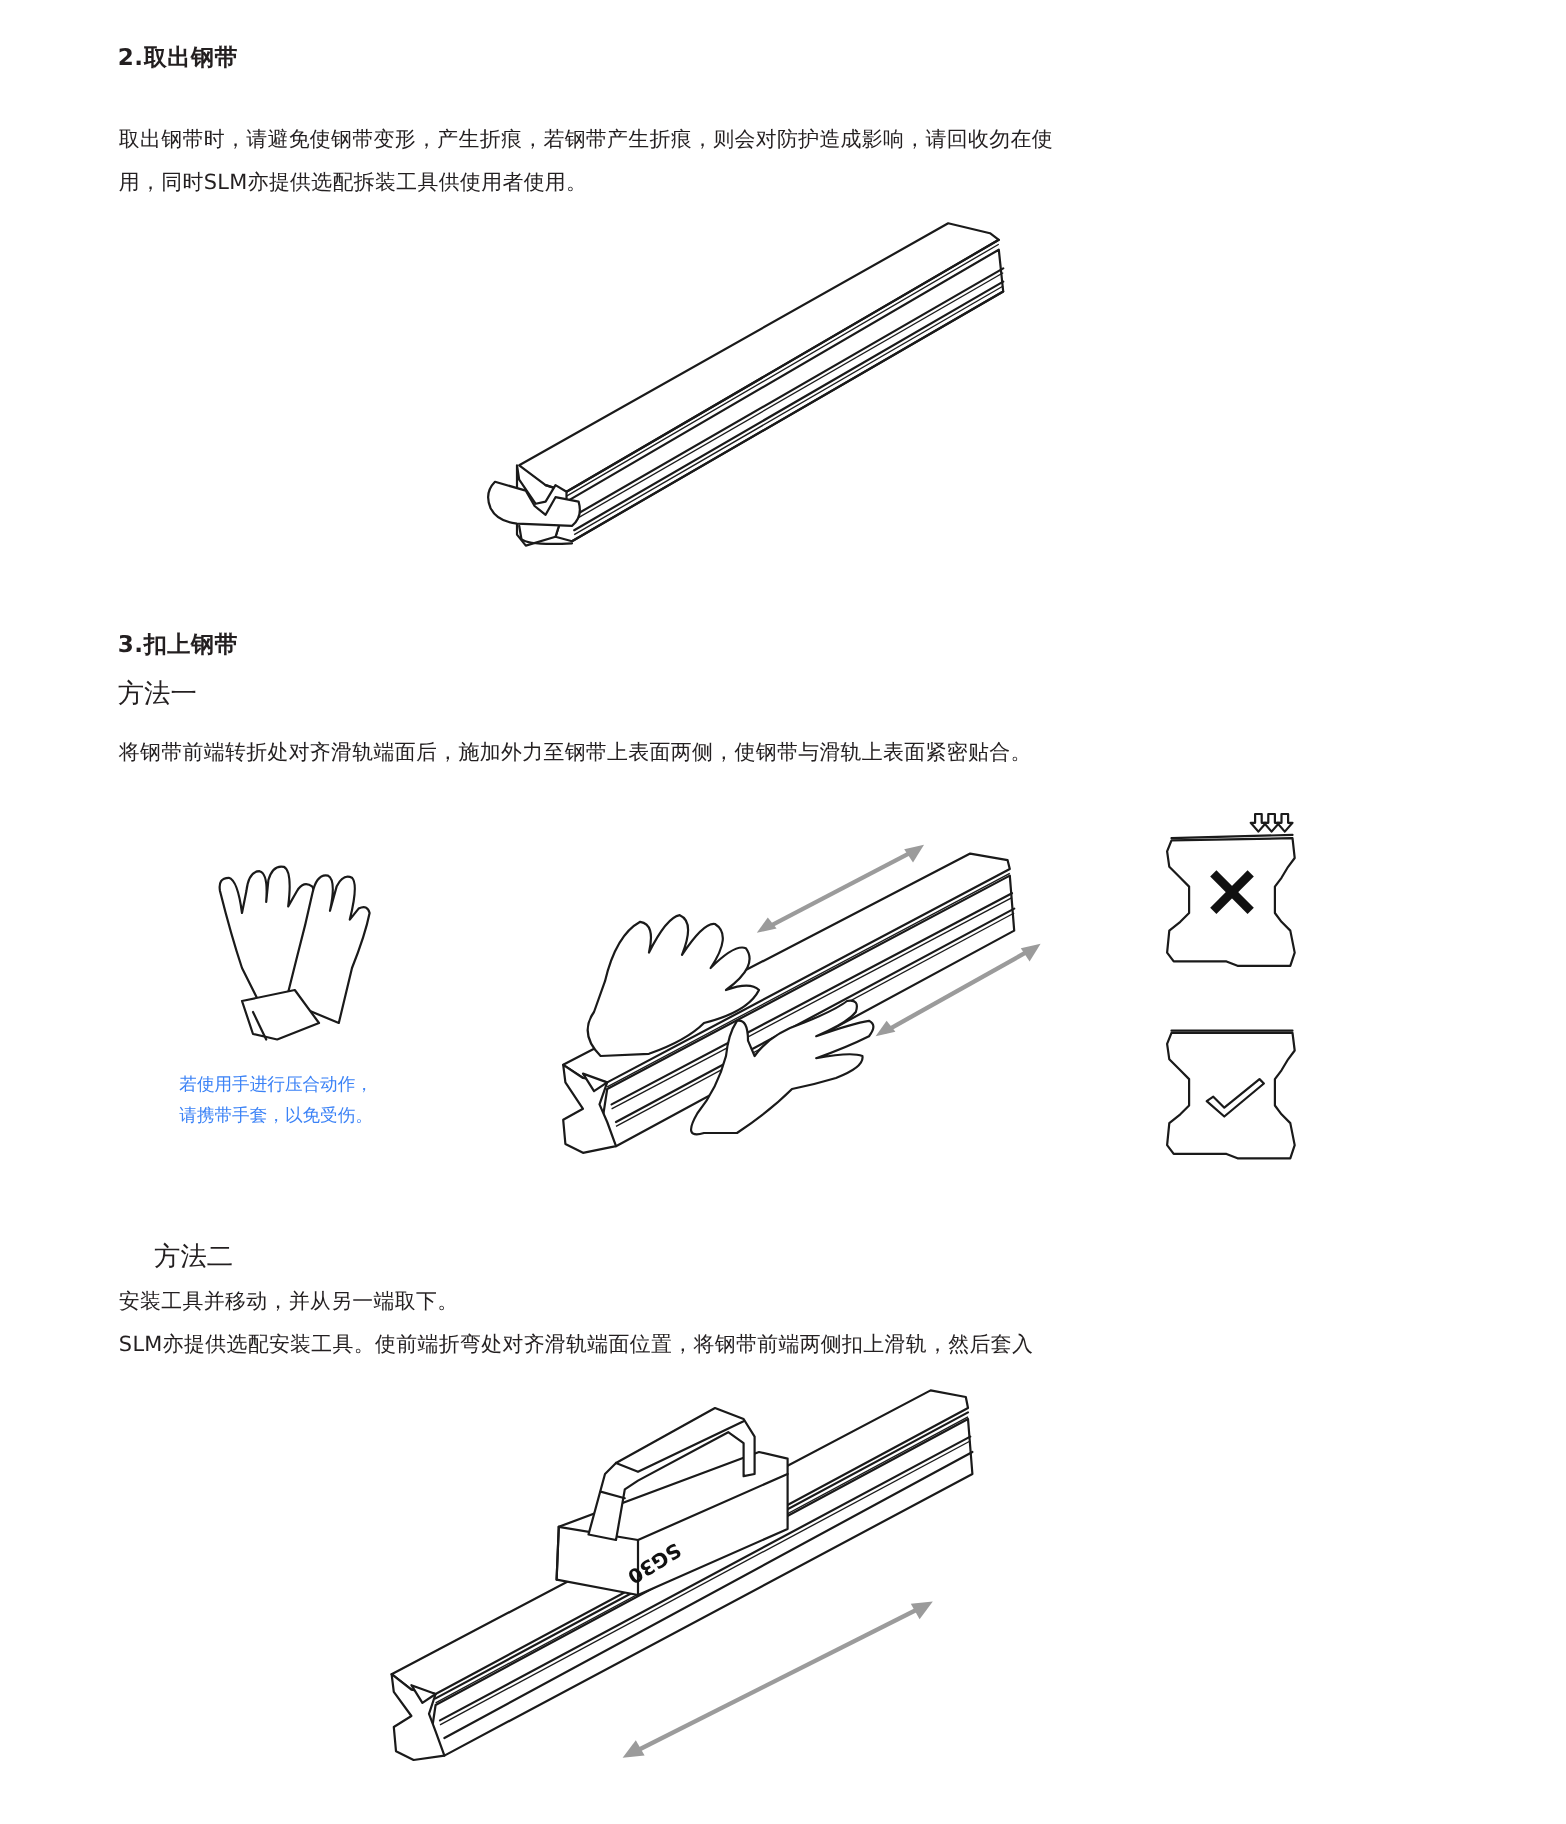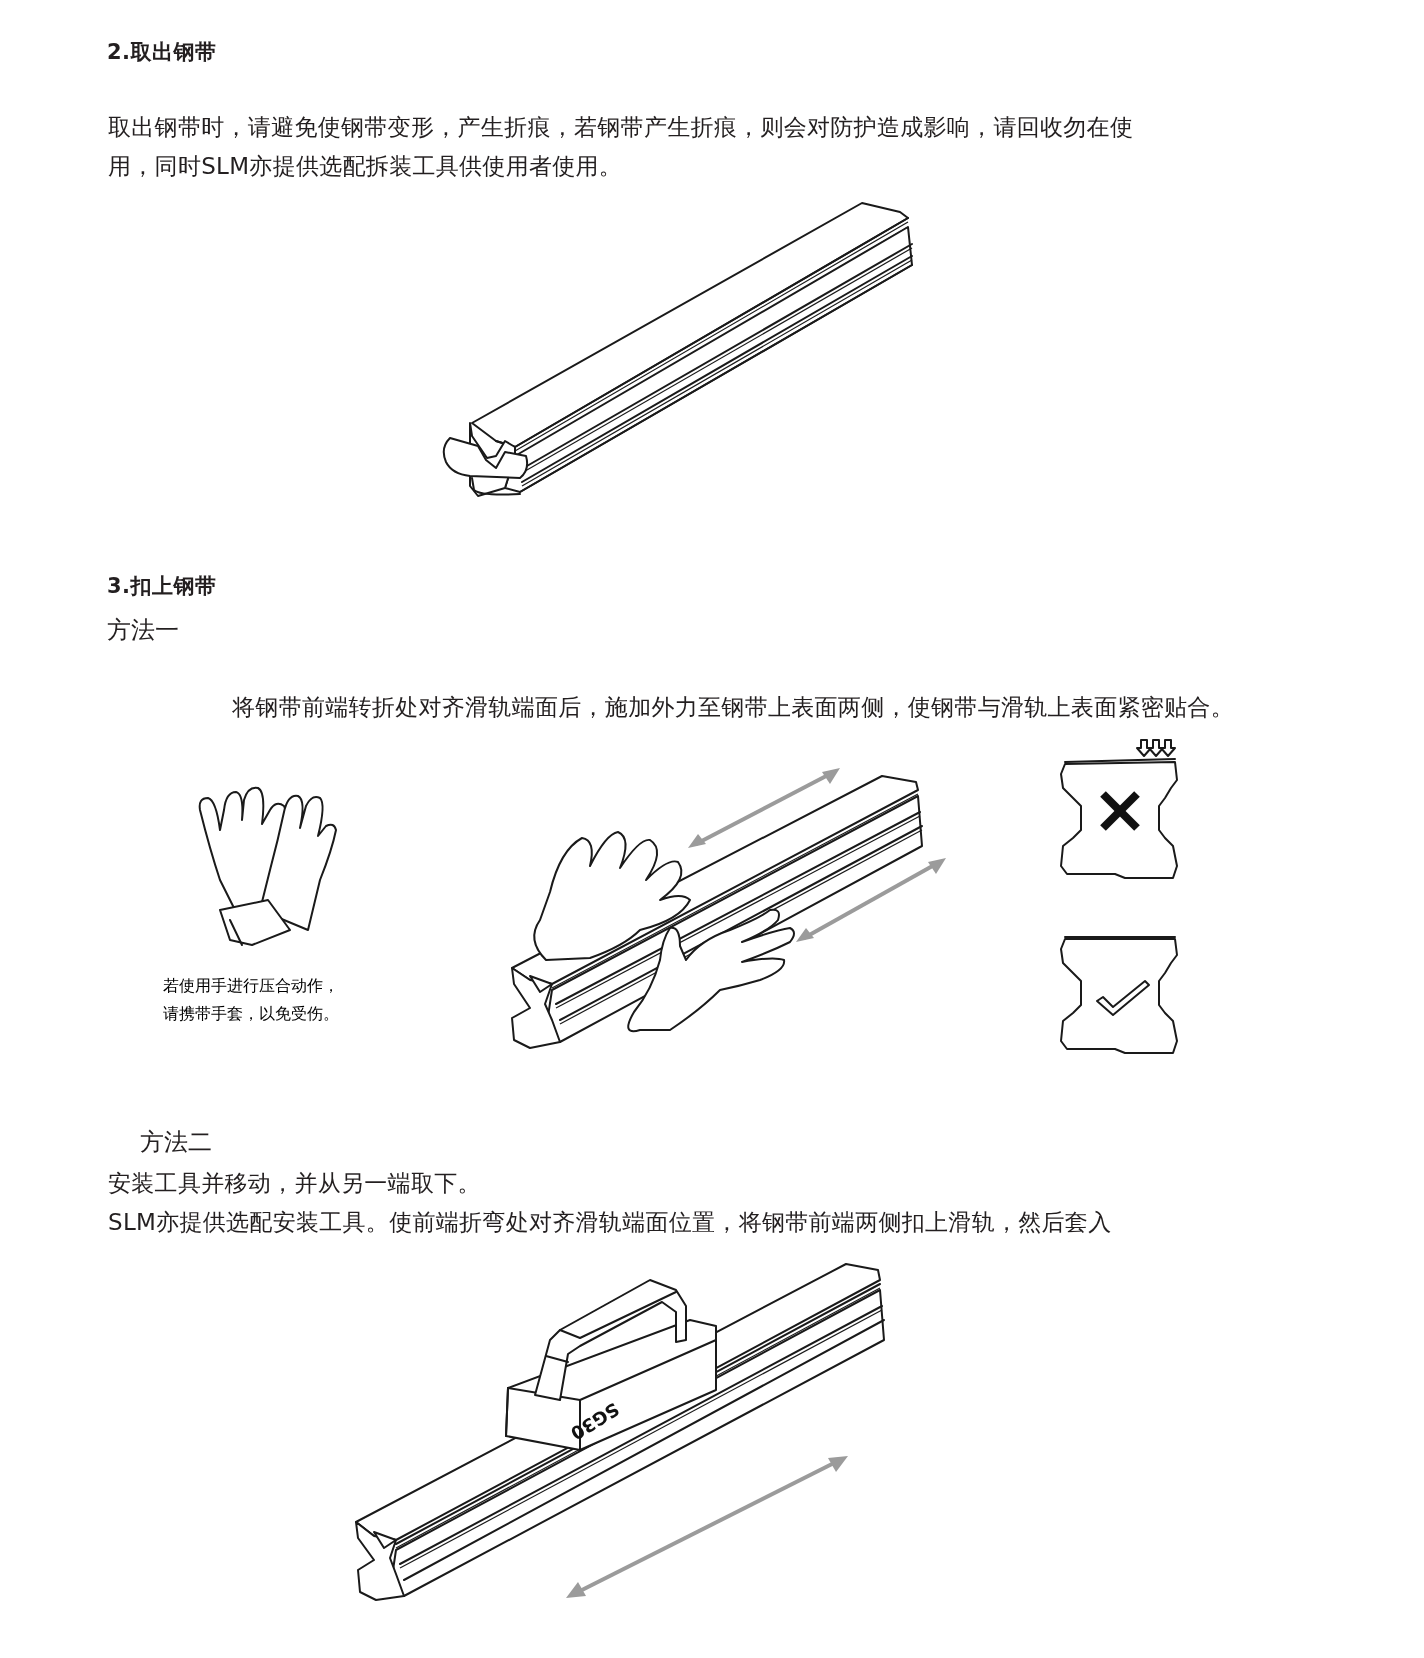--- a/index.html
+++ b/index.html
@@ -1,22 +1,22 @@
 <!DOCTYPE html>
 <html><head>
 <meta charset="utf-8">
 <style>
   html, body { margin: 0; padding: 0; background: #ffffff; }
   body { width: 1424px; height: 1658px; position: relative; overflow: hidden;
          font-family: "DejaVu Sans", "Liberation Sans", sans-serif; color: #231f20; }
   .abs { position: absolute; }
   .h2 { font-size: 21px; font-weight: bold; letter-spacing: 0.5px; }
   .sub { font-size: 24px; }
-  .para { font-size: 23px; line-height: 39px; letter-spacing: 0.3px; }
-  .caption { font-size: 16px; line-height: 28px; color: #000000; }
+  .para { font-size: 19px; line-height: 39px; letter-spacing: 0.3px; }
+  .caption { font-size: 16px; line-height: 28px; color: #3b82f6; }
   svg { position: absolute; overflow: visible; }
   .ln { fill: none; stroke: #1a1a1a; stroke-width: 2; stroke-linejoin: round; stroke-linecap: round; }
   .lnw { fill: #ffffff; stroke: #1a1a1a; stroke-width: 2; stroke-linejoin: round; }
   .thin { fill: none; stroke: #1a1a1a; stroke-width: 1.2; }
   .arrow { stroke: #9b9b9b; stroke-width: 4; fill: none; }
   .arrowhead { fill: #9b9b9b; }
 </style>
 </head>
 <body>
 
@@ -41,21 +41,21 @@
   <polyline class="thin" points="522,486 912,260"></polyline>
   <polyline class="ln" points="520,492 912,265"></polyline>
 
   <path class="lnw" d="M470,423 L472,436 L487,458 L496,456 L505,441 L515,447 L515,456 L505,488 L478,496 L470,486 Z"></path>
   <path class="lnw" d="M450,438 Q440,448 446,462 Q452,474 470,476 L520,478 Q530,470 526,456 L505,452 L496,468 L486,460 L478,446 Z"></path>
   <path class="ln" d="M472,478 L474,490 Q480,496 520,494"></path>
 </svg>
 
 <div class="abs h2" style="left:107px; top:572px;">3.扣上钢带</div>
 <div class="abs sub" style="left:107px; top:614px;">方法一</div>
-<div class="abs para" style="left:108px; top:688px; width:1250px;text-align:center;">将钢带前端转折处对齐滑轨端面后，施加外力至钢带上表面两侧，使钢带与滑轨上表面紧密贴合。</div>
+<div class="abs para" style="left:108px; top:665px; width:1250px;">将钢带前端转折处对齐滑轨端面后，施加外力至钢带上表面两侧，使钢带与滑轨上表面紧密贴合。</div>
 
 <svg style="left:180px; top:780px;" width="160" height="170">
   <path class="lnw" d="M60,140 L40,100 Q30,70 20,30 Q18,18 28,18 Q36,20 40,50 L44,30 Q46,12 56,12 Q64,14 62,40 L64,20 Q68,6 78,8 Q86,12 82,44 L90,30 Q96,20 104,26 Q108,32 100,58 Q96,90 92,120 L100,148 Z"></path>
   <path class="lnw" d="M80,130 L90,90 Q98,60 104,32 Q108,14 118,16 Q126,20 120,48 L126,26 Q132,14 140,18 Q146,24 138,56 L146,46 Q154,42 156,50 Q152,70 140,100 L128,150 Z"></path>
   <path class="lnw" d="M40,130 L88,120 L110,150 L72,165 L50,160 Z"></path>
   <path class="ln" d="M50,140 L62,165"></path>
 </svg>
 <div class="abs caption" style="left:163px; top:972px;">
   <div>若使用手进行压合动作，</div>
   <div>请携带手套，以免受伤。</div>

